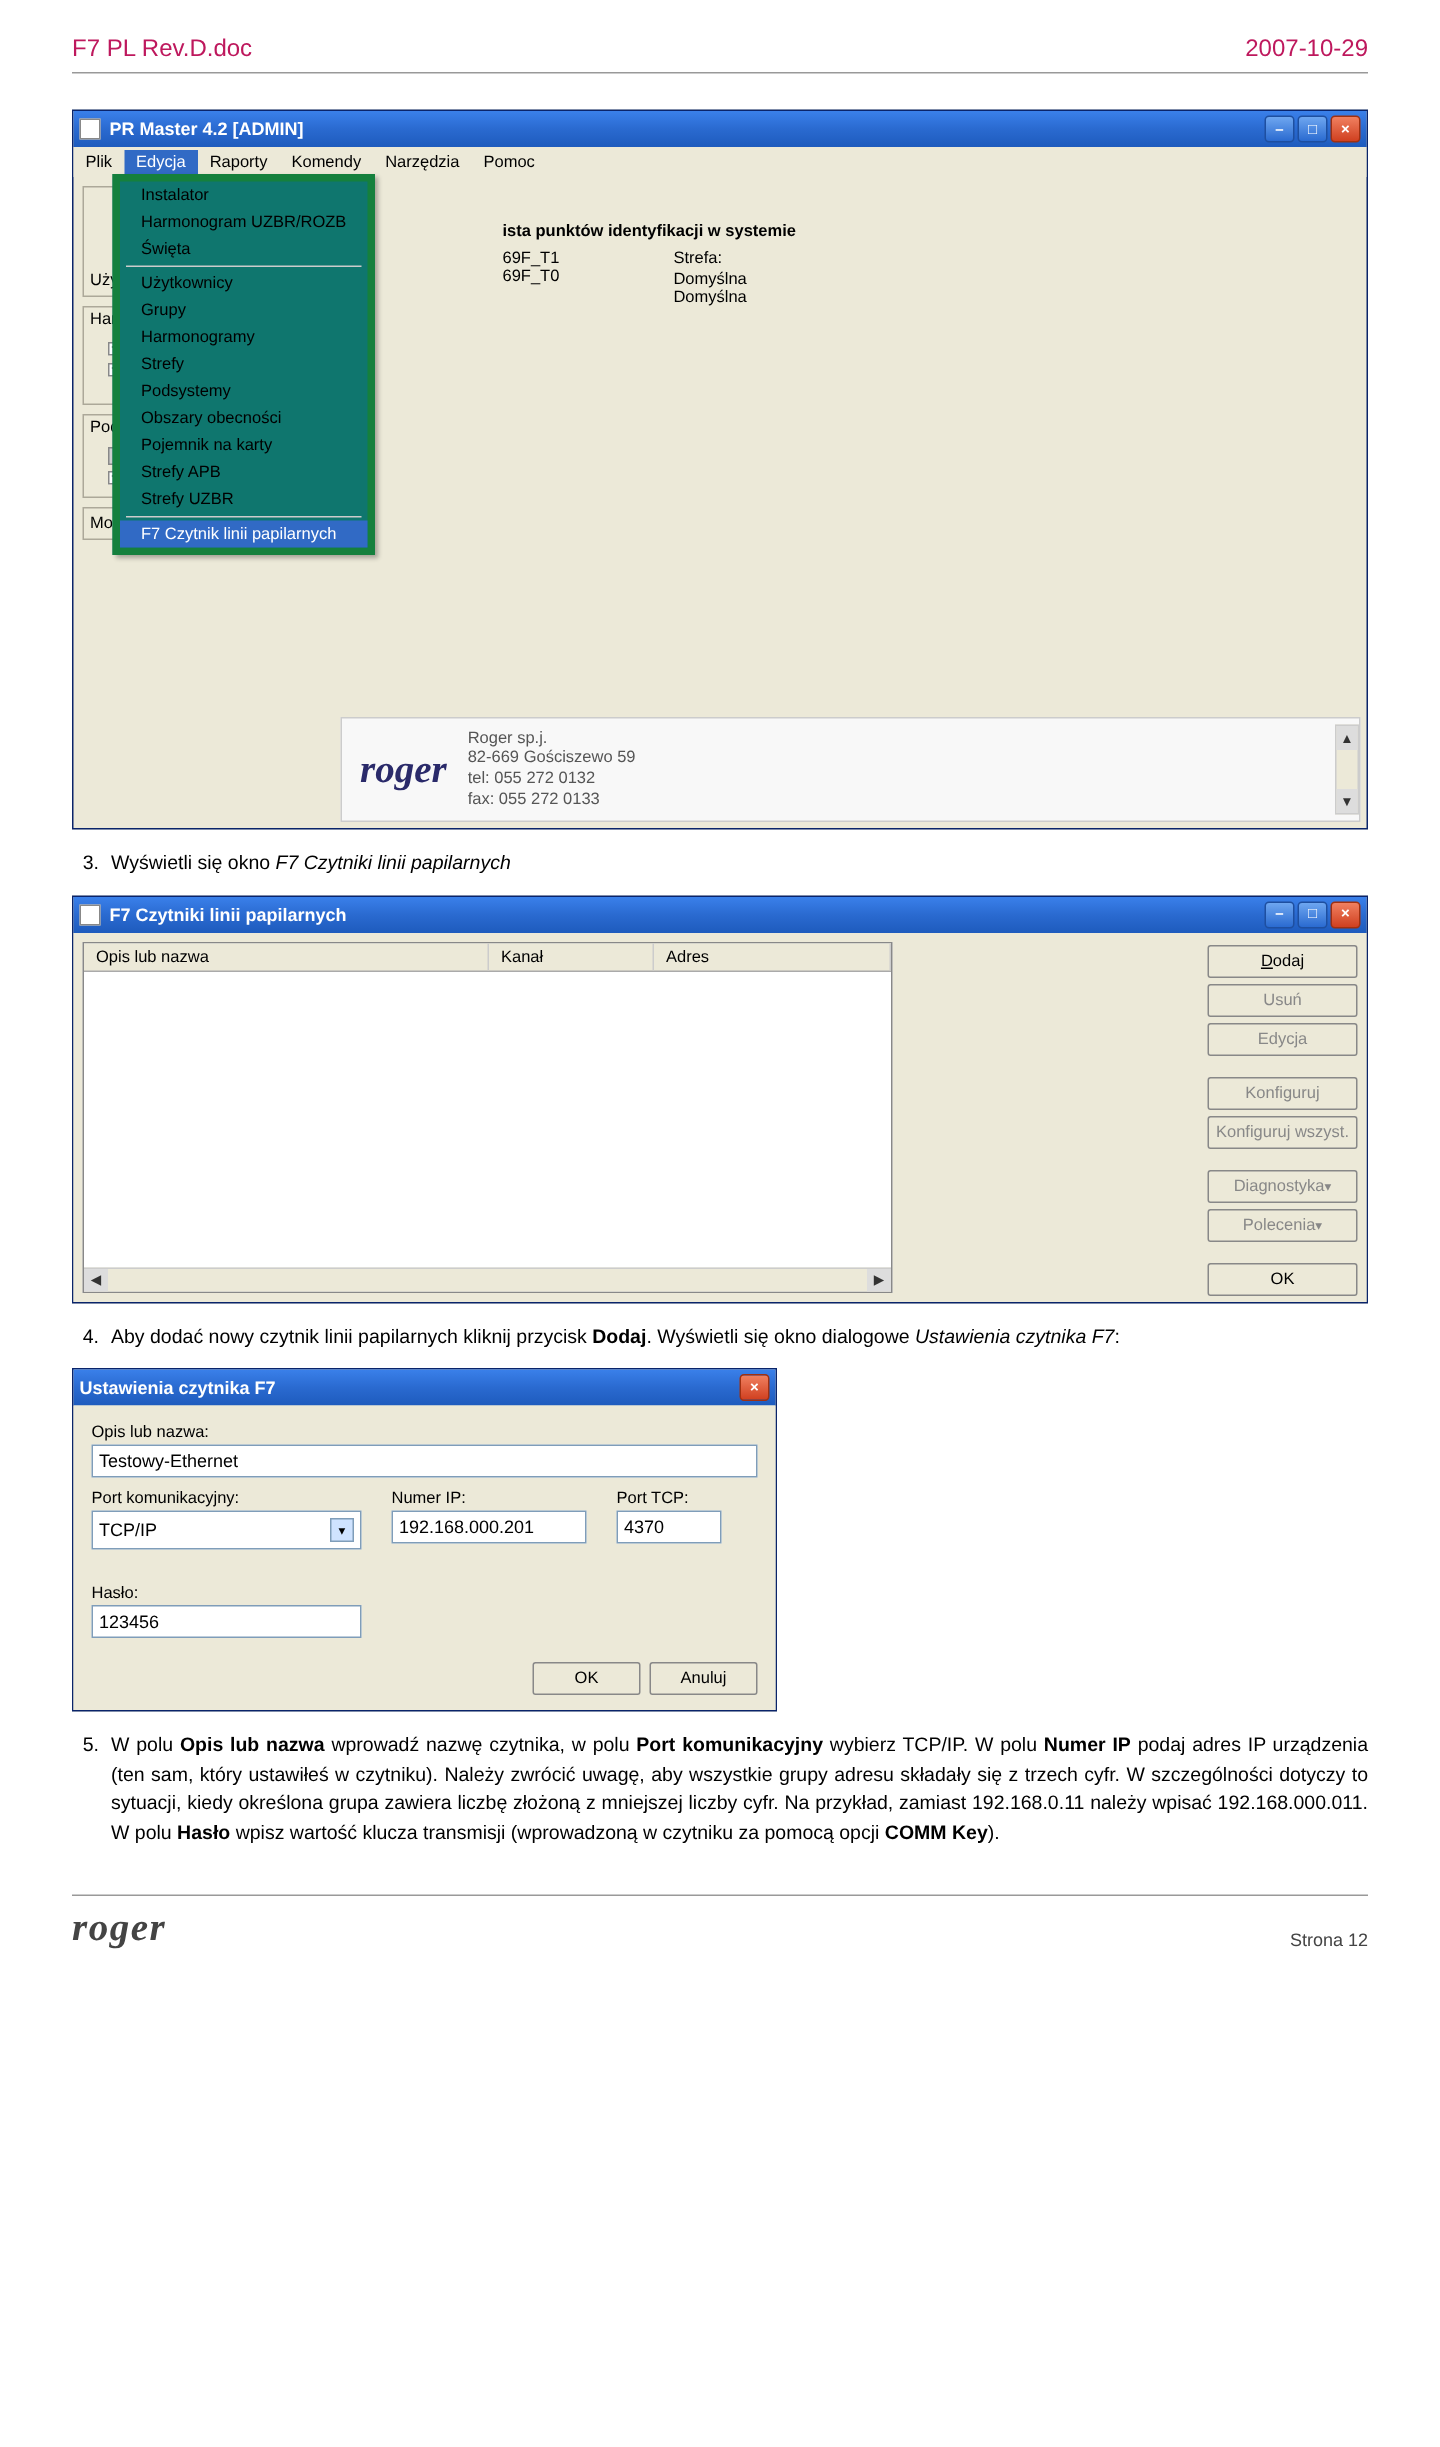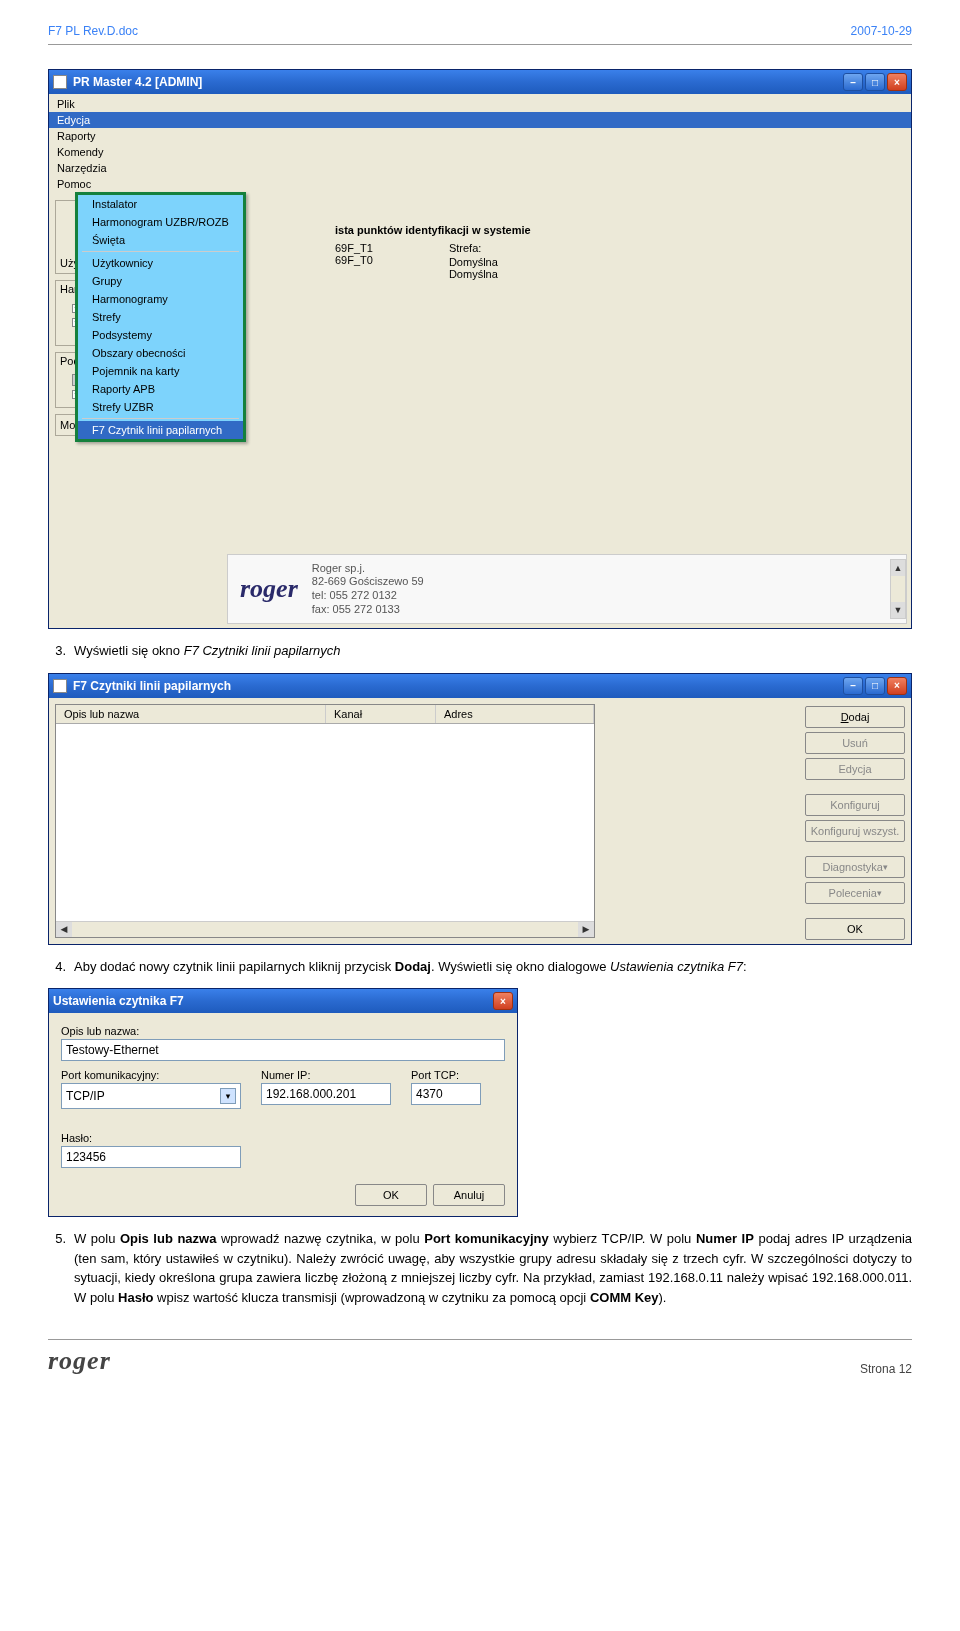--- a/index.html
+++ b/index.html
@@ -1,34 +1,34 @@
 <!DOCTYPE html>
 <html><head>
 <meta charset="utf-8">
 <style>
   * { box-sizing: border-box; margin: 0; padding: 0; }
   body { font-family: Verdana, Tahoma, sans-serif; font-size: 12px; background: #fff; color: #000; width: 960px; margin: 0 auto; }
   .page { padding: 24px 48px; }
-  .hdr { display: flex; justify-content: space-between; font-size: 12px; color: #3b82f6; padding-bottom: 6px; border-bottom: 1px solid #999; margin-bottom: 24px; }
+  .hdr { display: flex; justify-content: space-between; font-size: 16px; color: #be185d; padding-bottom: 6px; border-bottom: 1px solid #999; margin-bottom: 24px; }
   .ftr { display: flex; justify-content: space-between; align-items: flex-end; font-size: 12px; color: #444; border-top: 1px solid #999; margin-top: 32px; padding-top: 6px; }
   .roger-logo { font-size: 26px; font-weight: bold; font-style: italic; color: #444; letter-spacing: 1px; font-family: Georgia, serif; }
 
   
   .win { border: 1px solid #0a246a; background: #ece9d8; margin-bottom: 12px; }
   .titlebar { display: flex; align-items: center; height: 24px; background: linear-gradient(to bottom, #3a80ea 0%, #2a6ad0 50%, #1e5bbd 100%); color: #fff; font-weight: bold; font-size: 12px; padding: 0 4px; }
   .titlebar .tb-icon { width: 14px; height: 14px; background: #fff; border: 1px solid #888; margin-right: 6px; }
   .titlebar .tb-spacer { flex: 1; }
   .tb-btn { width: 20px; height: 18px; margin-left: 2px; border: 1px solid #1e4fa0; border-radius: 3px; background: linear-gradient(#6ea6f0,#2a6ad0); display: flex; align-items: center; justify-content: center; color: #fff; font-size: 10px; font-weight: bold; }
   .tb-btn.close { background: linear-gradient(#f08060,#d04020); border-color: #a03010; }
 
   
-  .menubar { background: #ece9d8; font-size: 11px; padding: 2px 0; display: flex; flex-direction: column; }
+  .menubar { background: #ece9d8; font-size: 11px; padding: 2px 0; display: flex; }
   .menubar .mn { padding: 2px 8px; }
   .menubar .mn.open { background: #316ac5; color: #fff; }
-  .dropdown { position: absolute; background: #7dd3fc; border: 3px solid #15803d; box-shadow: 2px 2px 3px rgba(0,0,0,.3); font-size: 11px; min-width: 160px; z-index: 10; }
+  .dropdown { position: absolute; background: #0f766e; border: 5px solid #15803d; box-shadow: 2px 2px 3px rgba(0,0,0,.3); font-size: 11px; min-width: 160px; z-index: 10; }
   .dropdown .mi { padding: 3px 14px; white-space: nowrap; }
   .dropdown .mi.sel { background: #316ac5; color: #fff; }
   .dropdown hr { border: none; border-top: 1px solid #ccc; margin: 2px 4px; }
 
   .win1-body { position: relative; padding: 6px; height: 434px; }
   .panel-left { position: absolute; left: 6px; top: 6px; width: 172px; }
   .group { border: 1px solid #aca899; background: #ece9d8; margin-bottom: 6px; padding: 4px; font-size: 11px; }
   .tree-row { display: flex; align-items: center; padding: 1px 0 1px 12px; }
   .exp { width: 9px; height: 9px; border: 1px solid #888; display: inline-flex; align-items: center; justify-content: center; font-size: 8px; margin-right: 4px; background: #fff; line-height: 1; }
   .ic-tiny { width: 14px; height: 12px; margin-right: 4px; background: #d0d0d0; border: 1px solid #888; }
@@ -110,21 +110,21 @@
         <div class="mi">Harmonogram UZBR/ROZB</div>
         <div class="mi">Święta</div>
         <hr>
         <div class="mi">Użytkownicy</div>
         <div class="mi">Grupy</div>
         <div class="mi">Harmonogramy</div>
         <div class="mi">Strefy</div>
         <div class="mi">Podsystemy</div>
         <div class="mi">Obszary obecności</div>
         <div class="mi">Pojemnik na karty</div>
-        <div class="mi">Raporty APB</div>
+        <div class="mi">Strefy APB</div>
         <div class="mi">Strefy UZBR</div>
         <hr>
         <div class="mi sel">F7 Czytnik linii papilarnych</div>
       </div>
 
       <div class="panel-left">
         <div class="group" style="height:74px; position:relative;">
           <div style="position:absolute; left:4px; bottom:4px;">Użytkownicy</div>
         </div>
         <div class="group" style="height:66px; position:relative;">

